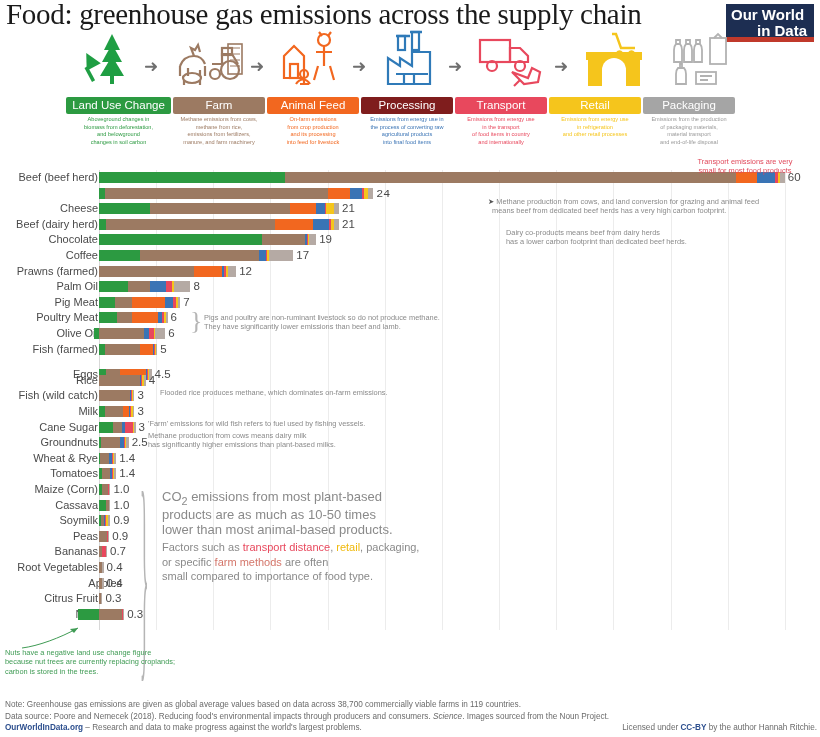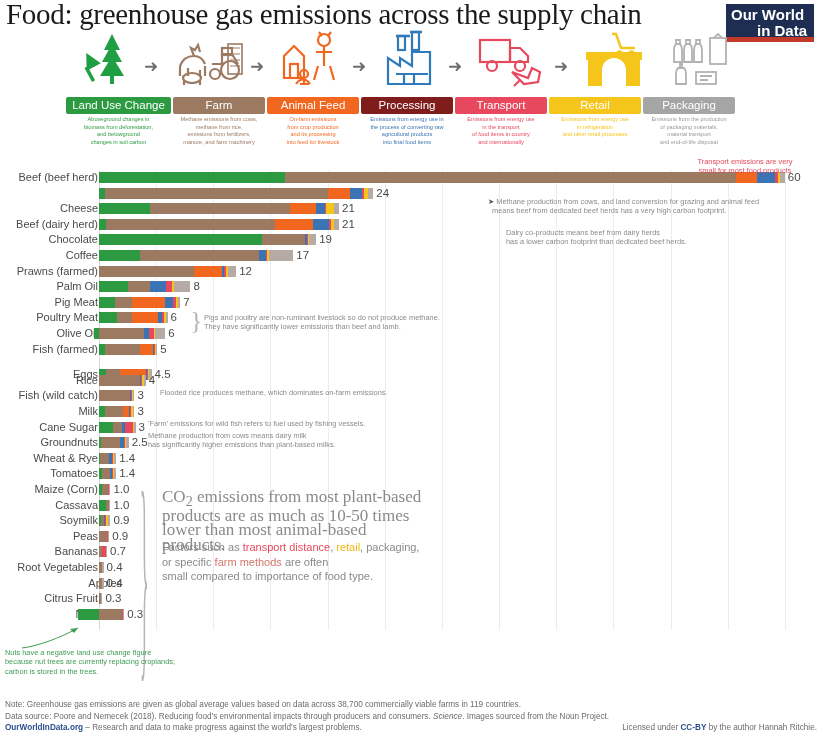--- a/index.html
+++ b/index.html
@@ -233,21 +233,21 @@
         </div>
         <div class="row" style="top: 15.6px; width: 700px;">
           <div class="ylab">Lamb &amp; Mutton</div>
           <div class="seg" style="left: 99px; width: 5.715px; background: rgb(44, 154, 65); top: 2px;"></div>
           <div class="seg" style="left: 104.715px; width: 222.885px; background: rgb(156, 122, 98); top: 2px;"></div>
           <div class="seg" style="left: 327.6px; width: 22.86px; background: rgb(242, 103, 31); top: 2px;"></div>
           <div class="seg" style="left: 350.46px; width: 11.43px; background: rgb(58, 116, 181); top: 2px;"></div>
           <div class="seg" style="left: 361.89px; width: 2.286px; background: rgb(232, 72, 93); top: 2px;"></div>
           <div class="seg" style="left: 364.176px; width: 3.429px; background: rgb(245, 197, 28); top: 2px;"></div>
           <div class="seg" style="left: 367.605px; width: 5.715px; background: rgb(181, 170, 164); top: 2px;"></div>
-          <div class="val" style="left: 376.32px;">24</div>
+          <div class="val" style="left: 376.32px; font-family: Liberation Mono, monospace;">24</div>
         </div>
         <div class="row" style="top: 31.2px; width: 820px;">
           <div class="ylab">Cheese</div>
           <div class="seg" style="left: 99px; width: 51.435px; background: rgb(44, 154, 65); top: 2px;"></div>
           <div class="seg" style="left: 150.435px; width: 139.446px; background: rgb(156, 122, 98); top: 2px;"></div>
           <div class="seg" style="left: 289.881px; width: 26.289px; background: rgb(242, 103, 31); top: 2px;"></div>
           <div class="seg" style="left: 316.17px; width: 9.144px; background: rgb(58, 116, 181); top: 2px;"></div>
           <div class="seg" style="left: 325.314px; width: 1.2px; background: rgb(232, 72, 93); top: 2px;"></div>
           <div class="seg" style="left: 326.457px; width: 8.001px; background: rgb(245, 197, 28); top: 2px;"></div>
           <div class="seg" style="left: 334.458px; width: 4.572px; background: rgb(181, 170, 164); top: 2px;"></div>
@@ -499,21 +499,21 @@
     <div class="ann" style="left:488px;top:27px;width:320px;">
       <span style="color:#555;">➤</span> <span id="ann-beef">Methane production from cows, and land conversion for grazing and animal feed<br>&nbsp;&nbsp;means beef from dedicated beef herds has a very high carbon footprint.</span></div>
     <div class="ann" style="left:204px;top:143px;width:250px;">Pigs and poultry are non-ruminant livestock so do not produce methane.<br>They have significantly lower emissions than beef and lamb.</div>
     <div class="ann" style="left:160px;top:218px;width:250px;">Flooded rice produces methane, which dominates on-farm emissions.</div>
     <div class="ann" style="left:148px;top:249px;width:250px;">'Farm' emissions for wild fish refers to fuel used by fishing vessels.</div>
     <div class="ann" style="left:148px;top:261px;width:250px;">Methane production from cows means dairy milk<br>has significantly higher emissions than plant-based milks.</div>
 
     <div class="brace" style="left:190px;top:136px;font-size:26px;">}</div>
     <div class="brace" style="left:140px;top:275px;font-size:20px;transform:scaleY(11.4) scaleX(0.9);transform-origin:left top;">}</div>
 
-    <div style="position:absolute;left:162px;top:320px;width:260px;font-size:17px;line-height:14.5px;color:#8a8a8a;font-family:Liberation Serif, serif;">
+    <div style="position:absolute;left:162px;top:320px;width:260px;font-size:13px;line-height:14.5px;color:#8a8a8a;">
       <span id="pb1">CO<sub>2</sub> emissions from most plant-based</span><br><span id="pb2">products are as much as 10-50 times</span><br><span id="pb3">lower than most animal-based products.</span>
     </div>
     <div style="position:absolute;left:162px;top:370px;width:280px;font-size:11px;line-height:14.5px;color:#8a8a8a;">
       Factors such as <span style="color:#e8485d;">transport distance</span>, <span style="color:#f0b90b;">retail</span>, packaging,<br>
       or specific <span style="color:#d4766a;">farm methods</span> are often<br>
       small compared to importance of food type.
     </div>
 
     <div class="ann green" style="left:5px;top:478px;width:190px;">Nuts have a negative land use change figure<br>because nut trees are currently replacing croplands;<br>carbon is stored in the trees.</div>
     <svg style="position:absolute;left:20px;top:452px;" width="66" height="28">

